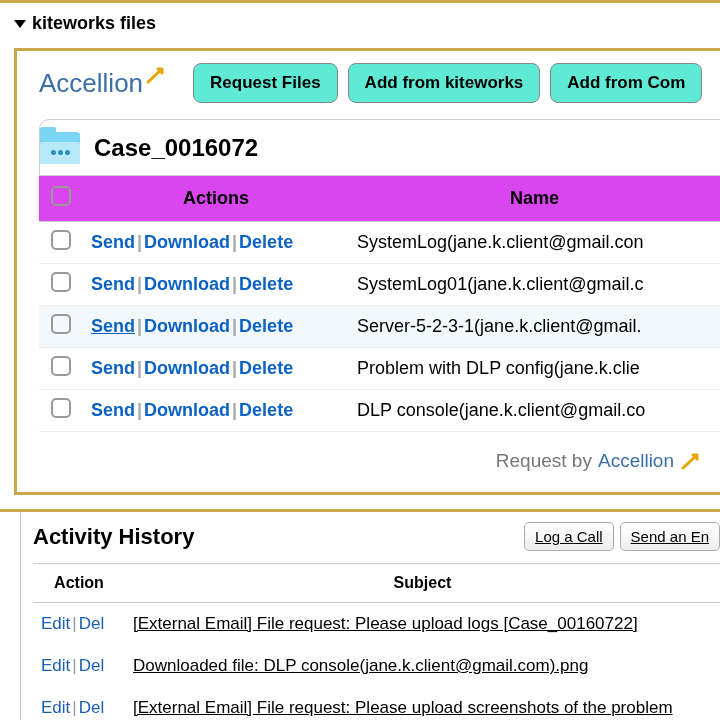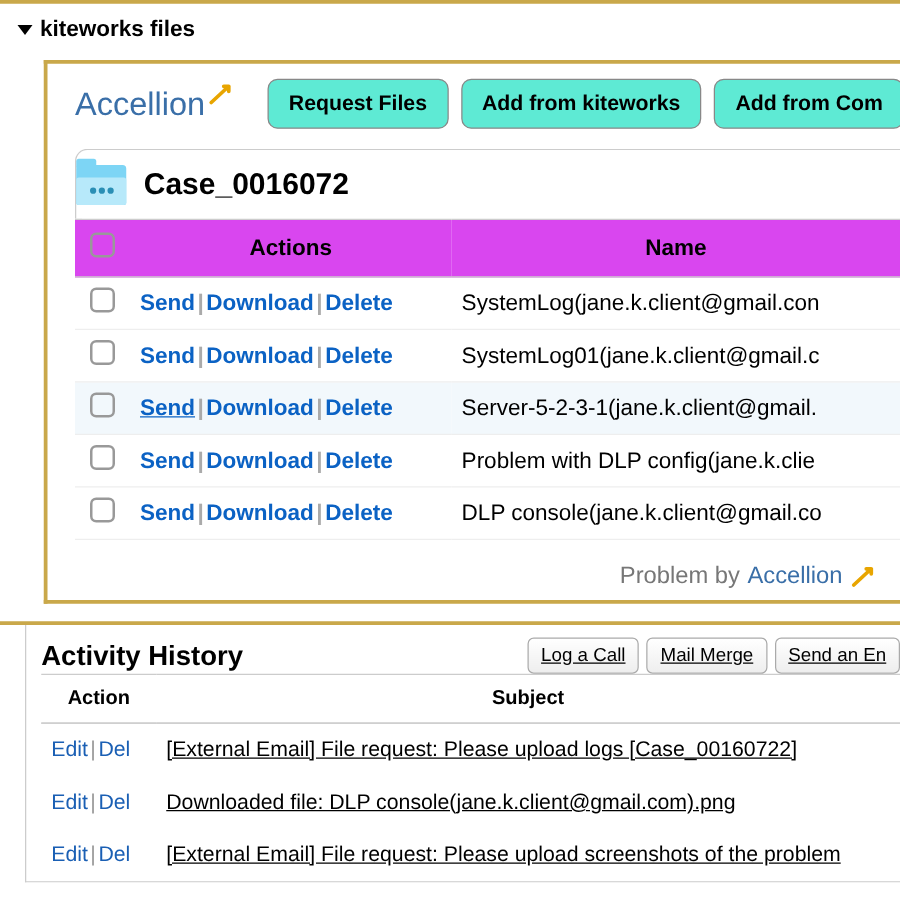--- a/index.html
+++ b/index.html
@@ -1,20 +1,20 @@
 <!DOCTYPE html>
 <html><head>
 <meta charset="utf-8">
 <style>
 * { box-sizing: border-box; margin: 0; padding: 0; }
 body { font-family: Arial, Helvetica, sans-serif; background: #fff; width: 720px; overflow: hidden; }
 .top-gold { height: 3px; background: #c9a84a; }
 .section-title { padding: 10px 14px 14px 14px; font-size: 18px; font-weight: bold; color: #000; display: flex; align-items: center; gap: 6px; }
 .triangle { display: inline-block; width: 0; height: 0; border-left: 6px solid transparent; border-right: 6px solid transparent; border-top: 8px solid #000; }
-.panel { margin: 0 0 0 35px; border: 3px solid #c9a84a; border-right: none; padding: 12px 0 4px 22px; }
+.panel { margin: 0 0 0 14px; border: 3px solid #c9a84a; border-right: none; padding: 12px 0 16px 22px; }
 .toolbar { display: flex; align-items: center; gap: 10px; margin-bottom: 16px; }
 .brand { display: flex; align-items: baseline; font-size: 26px; font-weight: 500; color: #3a6fa8; margin-right: 18px; }
 .arrow-icon { position: relative; top: -6px; left: 2px; }
 .btn { background: #5eead4; border: 1px solid #888; border-radius: 8px; padding: 9px 16px; font-size: 17px; font-weight: bold; cursor: pointer; white-space: nowrap; }
 .folder-bar { border: 1px solid #ccc; border-bottom: none; border-right: none; border-radius: 10px 0 0 0; height: 56px; display: flex; align-items: center; justify-content: flex-start; padding-right: 0; gap: 14px; font-size: 24px; font-weight: bold; }
 .folder-icon-wrap { width: 40px; height: 32px; position: relative; }
 .folder-back { position: absolute; inset: 0; background: #7dd5f5; border-radius: 3px 3px 2px 2px; }
 .folder-tab { position: absolute; top: -5px; left: 0; width: 16px; height: 7px; background: #7dd5f5; border-radius: 2px 2px 0 0; }
 .folder-front { position: absolute; left: 0; right: 0; bottom: 0; height: 22px; background: #b7e9fa; border-radius: 2px; display: flex; align-items: center; justify-content: center; gap: 2px; }
 .person-dot { width: 5px; height: 5px; border-radius: 50%; background: #2a8fb5; }
@@ -26,21 +26,21 @@
 .chk-cell { width: 44px; text-align: center; }
 .chk { display: inline-block; width: 20px; height: 20px; border: 2px solid #999; border-radius: 5px; cursor: pointer; }
 .link { color: #0b62c4; font-weight: bold; cursor: pointer; }
 .underline { text-decoration: underline; }
 .pipe { color: #aaa; font-weight: bold; margin: 0 2px; }
 .secured { text-align: right; color: #777; font-size: 19px; padding: 18px 18px 4px 0; display: flex; align-items: center; justify-content: flex-end; gap: 6px; }
 .secured .brandname { color: #3a6fa8; font-weight: 500; }
 
 .history-sep { height: 3px; background: #c9a84a; margin-top: 14px; }
 .history-panel { border: 1px solid #ccc; border-right: none; border-top: none; margin-left: 20px; padding: 10px 0 0 12px; }
-.history-head { display: flex; align-items: center; gap: 6px; margin-bottom: 0; }
+.history-head { display: flex; align-items: center; gap: 6px; margin-bottom: 12px; }
 .history-title { font-size: 22px; font-weight: bold; flex: 1; }
 .sm-btn { background: linear-gradient(#fff,#eee); border: 1px solid #aaa; border-radius: 5px; padding: 5px 10px; font-size: 15px; cursor: pointer; white-space: nowrap; text-decoration: underline; }
 .hist-table th { text-align: center; font-size: 16px; font-weight: bold; padding: 10px 8px; border-top: 1px solid #ccc; border-bottom: 1px solid #ccc; }
 .hist-table td { font-size: 17px; padding: 11px 8px; vertical-align: middle; white-space: nowrap; }
 .hist-link { color: #1a5fb4; cursor: pointer; }
 .hist-pipe { color: #999; margin: 0 2px; }
 .subj { color: #000; text-decoration: underline; cursor: pointer; }
 </style>
 </head>
 <body>
@@ -108,34 +108,33 @@
         </tr>
         <tr>
           <td class="chk-cell"><span class="chk"></span></td>
           <td><span class="link">Send</span><span class="pipe">|</span><span class="link">Download</span><span class="pipe">|</span><span class="link">Delete</span></td>
           <td>DLP console(jane.k.client@gmail.co</td>
         </tr>
       </tbody>
   </table>
 
   <div class="secured">
-    <span>Problem by</span>
+    <span>Request by</span>
     <span class="brandname">Accellion</span>
     <svg width="22" height="22" viewBox="0 0 22 22">
         <path d="M3 18 L17 5 L13 5 M17 5 L17 9" stroke="#e8a500" stroke-width="3" fill="none" stroke-linecap="round" stroke-linejoin="round"></path>
       </svg>
   </div>
 </div>
 
 <div class="history-sep"></div>
 <div class="history-panel">
   <div class="history-head">
     <div class="history-title">Activity History</div>
     <button class="sm-btn">Log a Call</button>
-    <button class="sm-btn">Mail Merge</button>
     <button class="sm-btn">Send an En</button>
   </div>
   <table class="hist-table" style="width:100%;border-collapse:collapse;">
     <thead>
         <tr>
       <th style="width:92px">Action</th>
       <th>Subject</th>
     </tr>
       </thead>
     <tbody id="hist-tbody">

